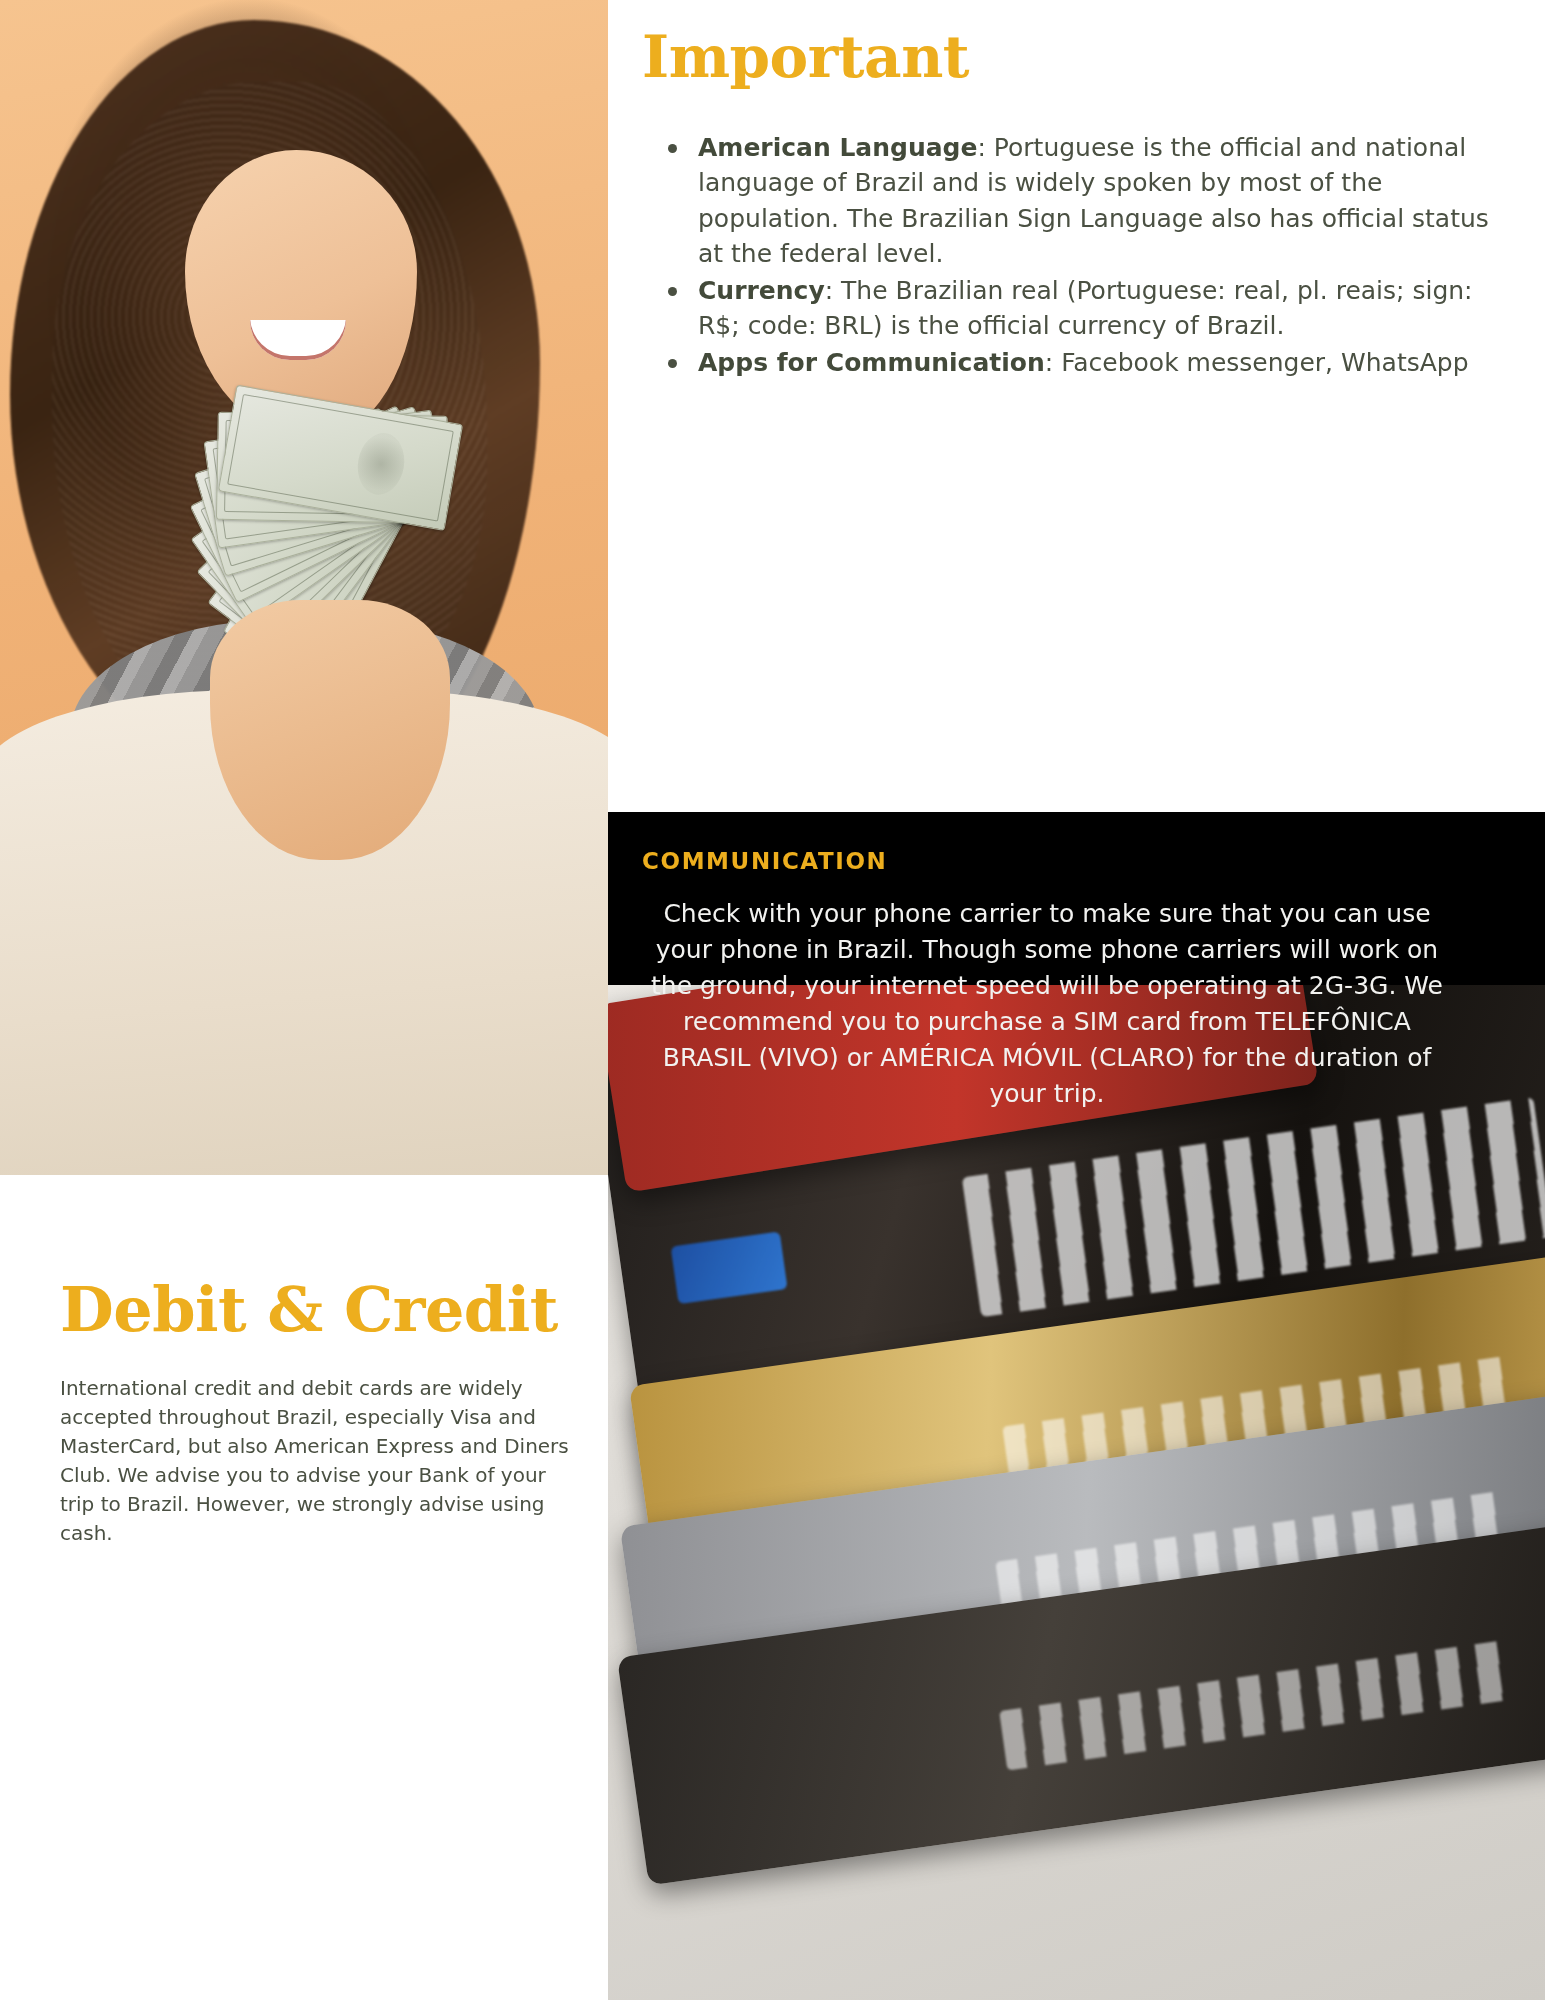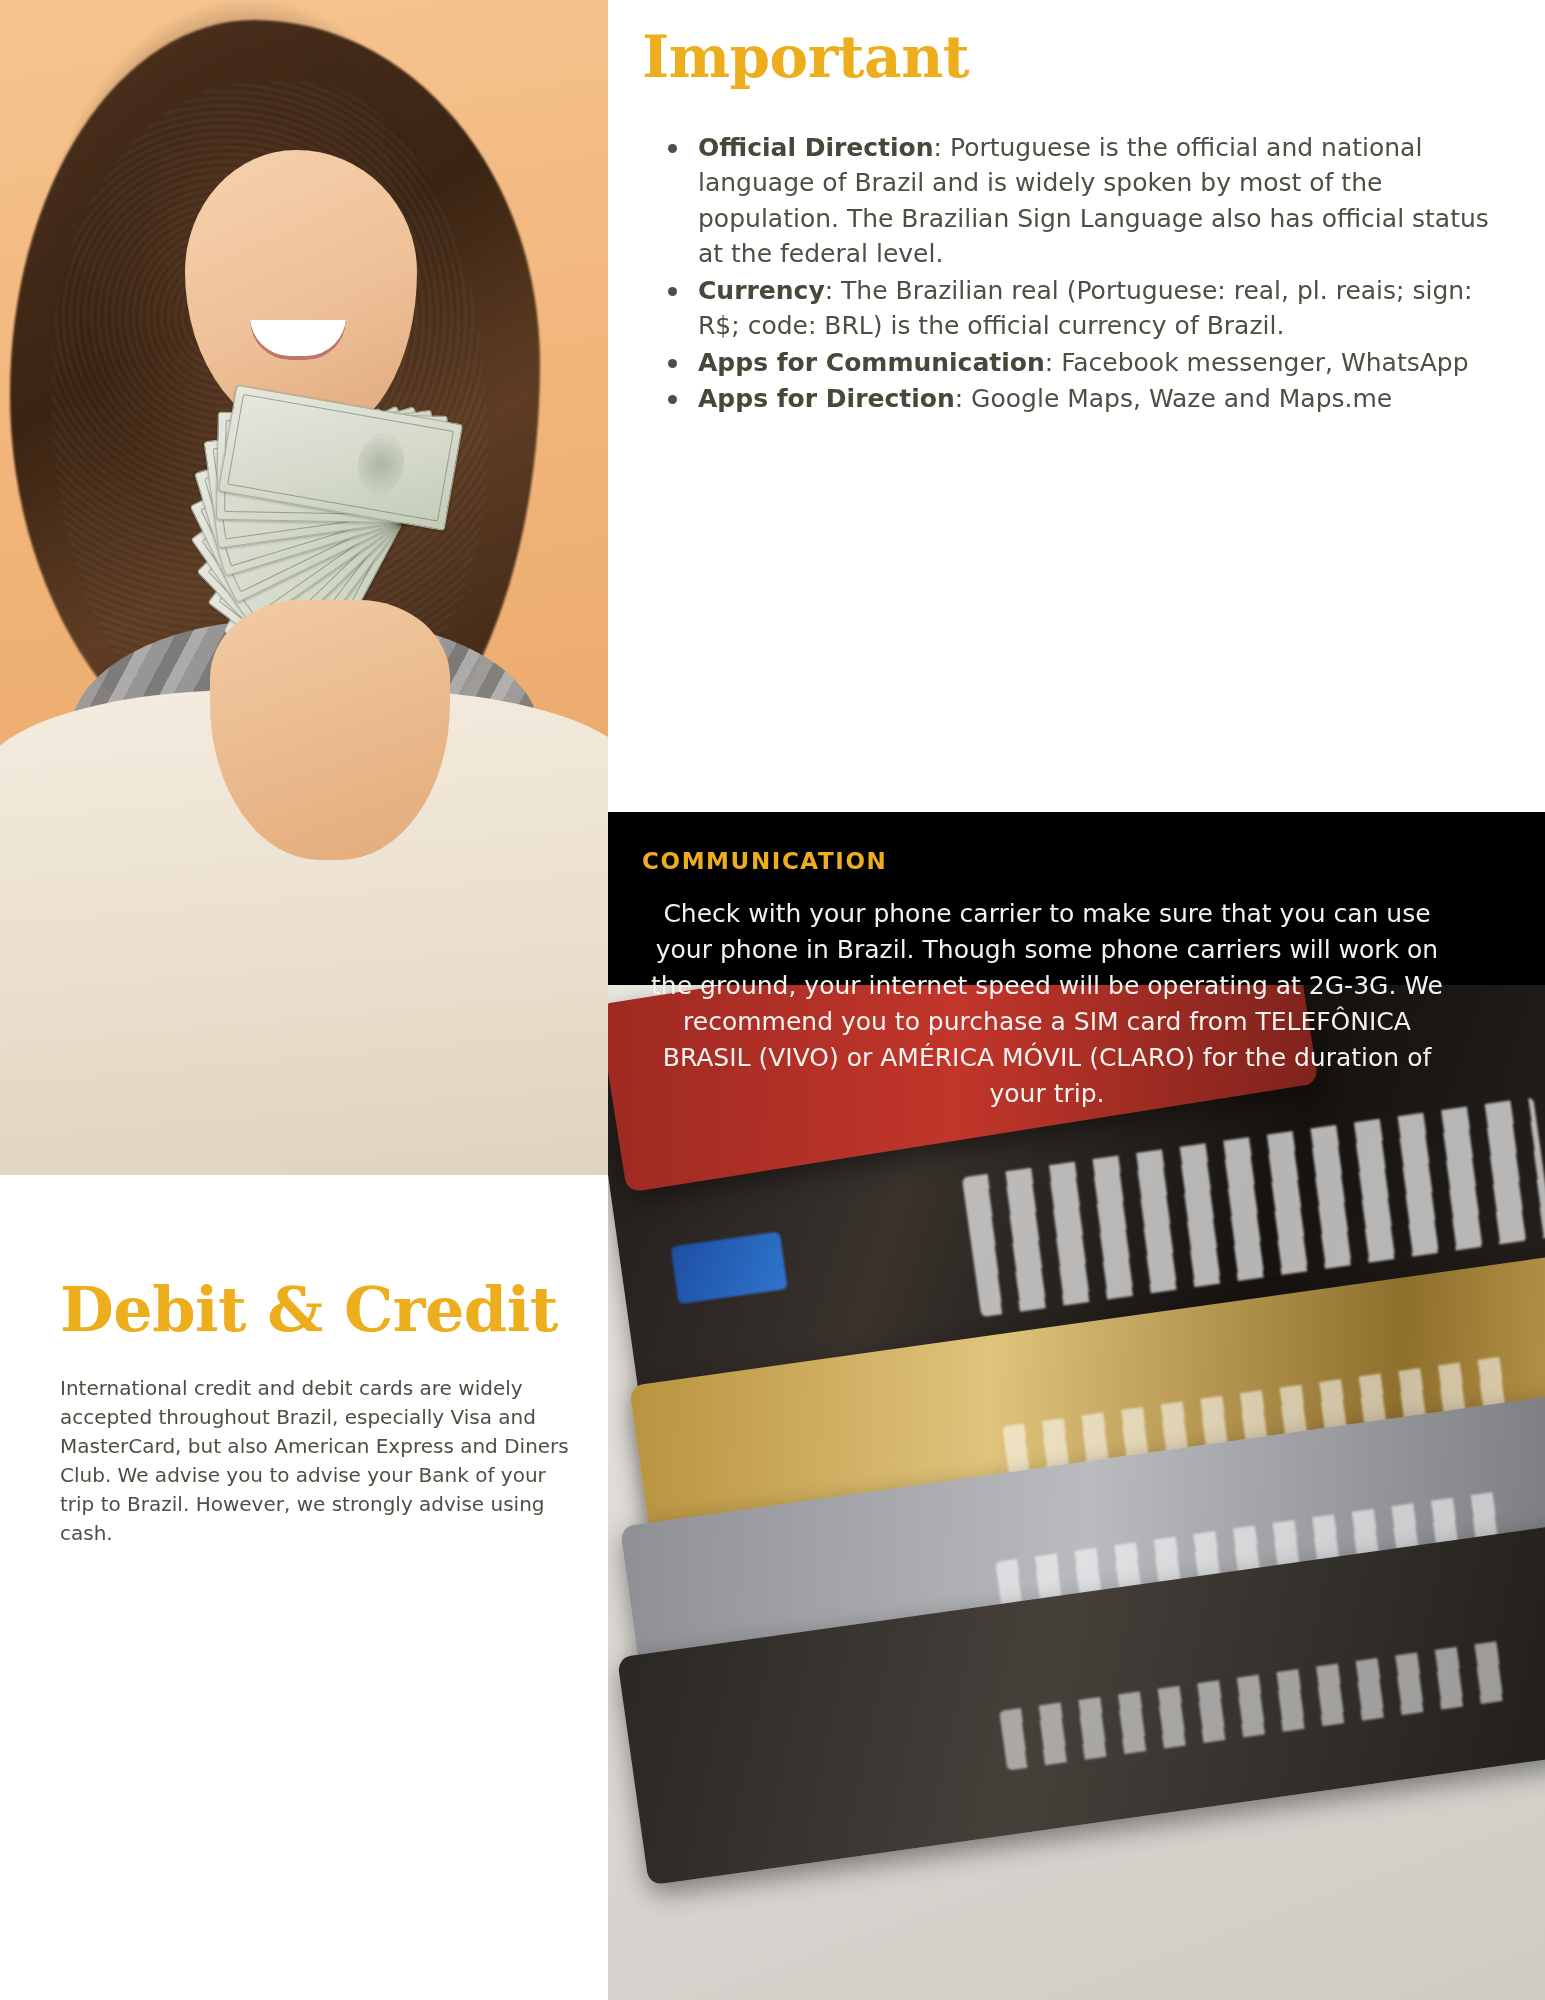--- a/index.html
+++ b/index.html
@@ -220,31 +220,28 @@
 
   <div class="right-col">
 
     <div class="details-block">
       <h1 class="display-heading details-title">
         <span>Important</span><br>
       </h1>
 
       <ul class="detail-list">
         <li>
-          <b>Official Direction</b><span>: Portuguese is the official and national language of Brazil and is widely spoken by most of the population. The Brazilian Sign Language also has official status at the federal level.</span>
+          <b>American Language</b><span>: Portuguese is the official and national language of Brazil and is widely spoken by most of the population. The Brazilian Sign Language also has official status at the federal level.</span>
         </li>
         <li>
           <b>Currency</b><span>: The Brazilian real (Portuguese: real, pl. reais; sign: R$; code: BRL) is the official currency of Brazil.</span>
         </li>
         <li>
           <b>Apps for Communication</b><span>: Facebook messenger, WhatsApp</span>
         </li>
-        <li>
-          <b>Apps for Direction</b><span>: Google Maps, Waze and Maps.me</span>
-        </li>
       </ul>
     </div>
 
     <div class="comm-panel-bg"></div>
     <div class="comm-panel">
       <div class="comm-heading">COMMUNICATION</div>
       <p class="comm-body">Check with your phone carrier to make sure that you can use your phone in Brazil. Though some phone carriers will work on the ground, your internet speed will be operating at 2G-3G. We recommend you to purchase a SIM card from TELEFÔNICA BRASIL (VIVO) or AMÉRICA MÓVIL (CLARO) for the duration of your trip.</p>
     </div>
 
     <div class="photo-cards">

